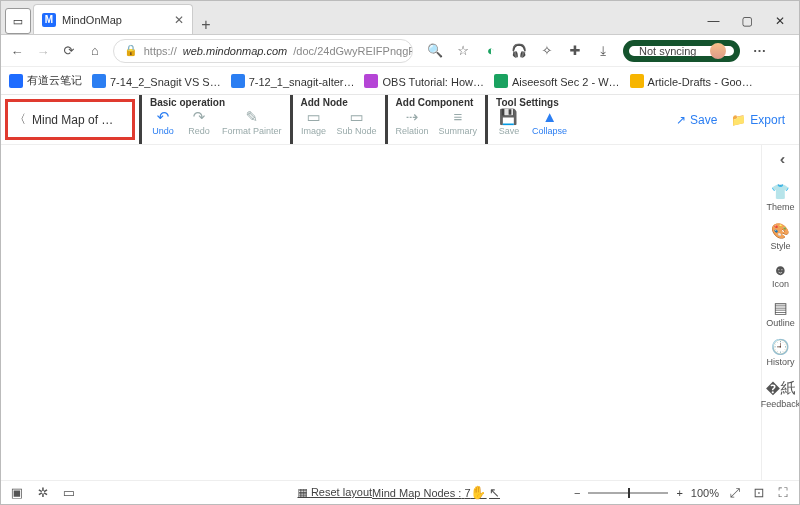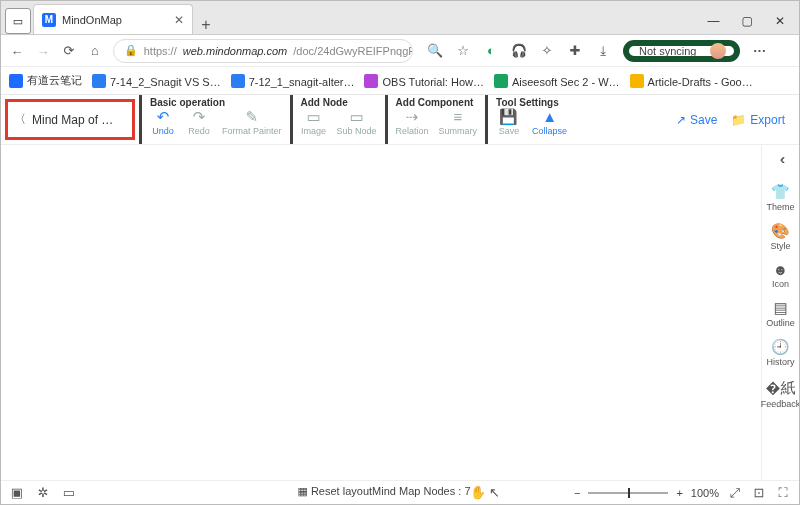--- a/index.html
+++ b/index.html
@@ -45,21 +45,21 @@
   .canvas { position:absolute; top:144px; bottom:24px; left:0; right:38px; background:#fff;}
   
   
   .rail { position:absolute; top:144px; right:0; width:38px; bottom:24px; border-left:1px solid #eee; display:flex; flex-direction:column; align-items:center; padding-top:6px; gap:10px;}
   .rail .ritem { display:flex; flex-direction:column; align-items:center; gap:1px; color:#555; font-size:9px;}
   .rail .ritem .gly{font-size:15px;}
   .rail .collapse{font-size:14px;color:#555;letter-spacing:-4px; margin-bottom:6px;}
   
   
   .status { position:absolute; bottom:0; left:0; right:0; height:24px; border-top:1px solid #eee; display:flex; align-items:center; padding:0 8px; font-size:11px; color:#444; gap:10px;}
-  .status .center{position:absolute; left:50%; transform:translateX(-50%); display:flex; align-items:flex-start;}
+  .status .center{position:absolute; left:50%; transform:translateX(-50%); display:flex; align-items:center;text-decoration:underline;}
   .status .right { margin-left:auto; display:flex; align-items:center; gap:8px;}
   .slider { width:80px; height:2px; background:#aaa; position:relative;}
   .slider::after{content:"";position:absolute;left:50%;top:-4px;width:2px;height:10px;background:#333;}
 </style>
 </head>
 <body>
 
 <div class="titlebar">
   <div class="sq">▭</div>
   <div class="tab">

